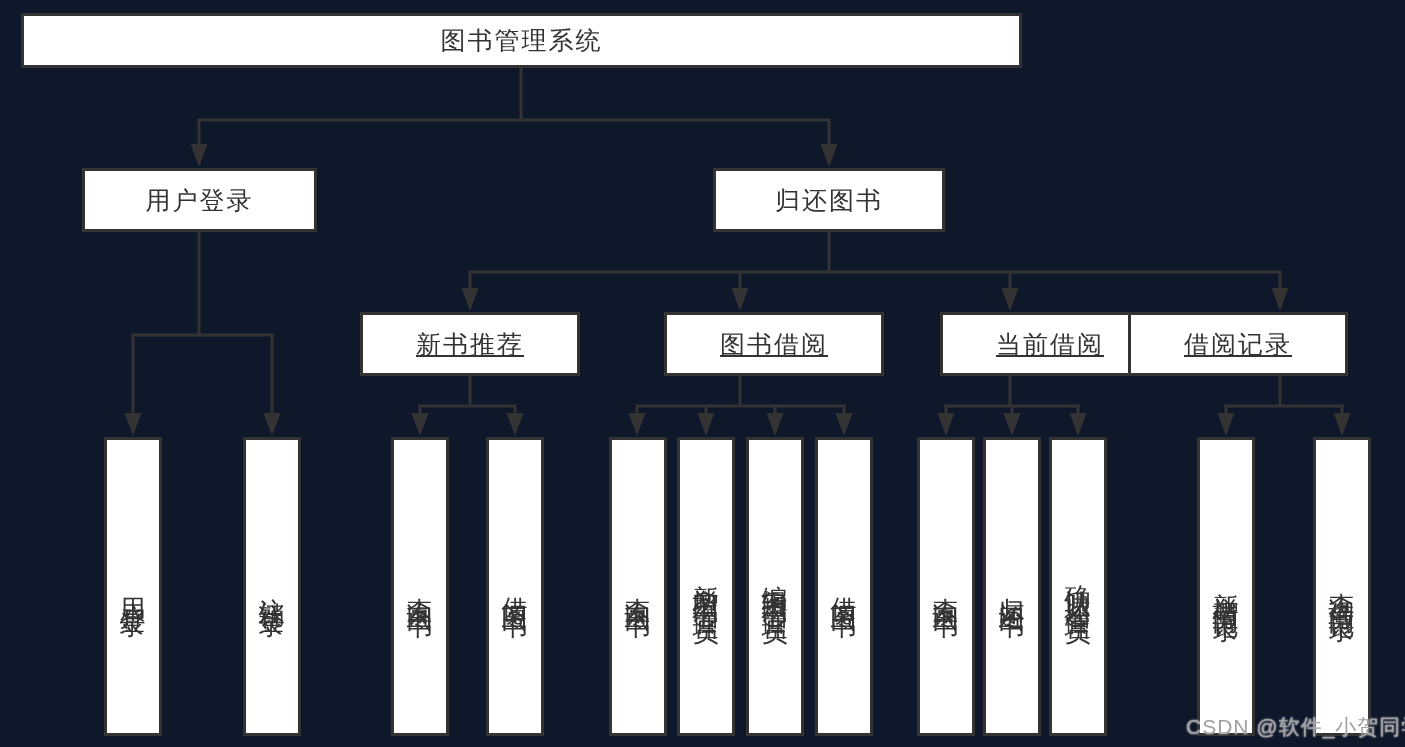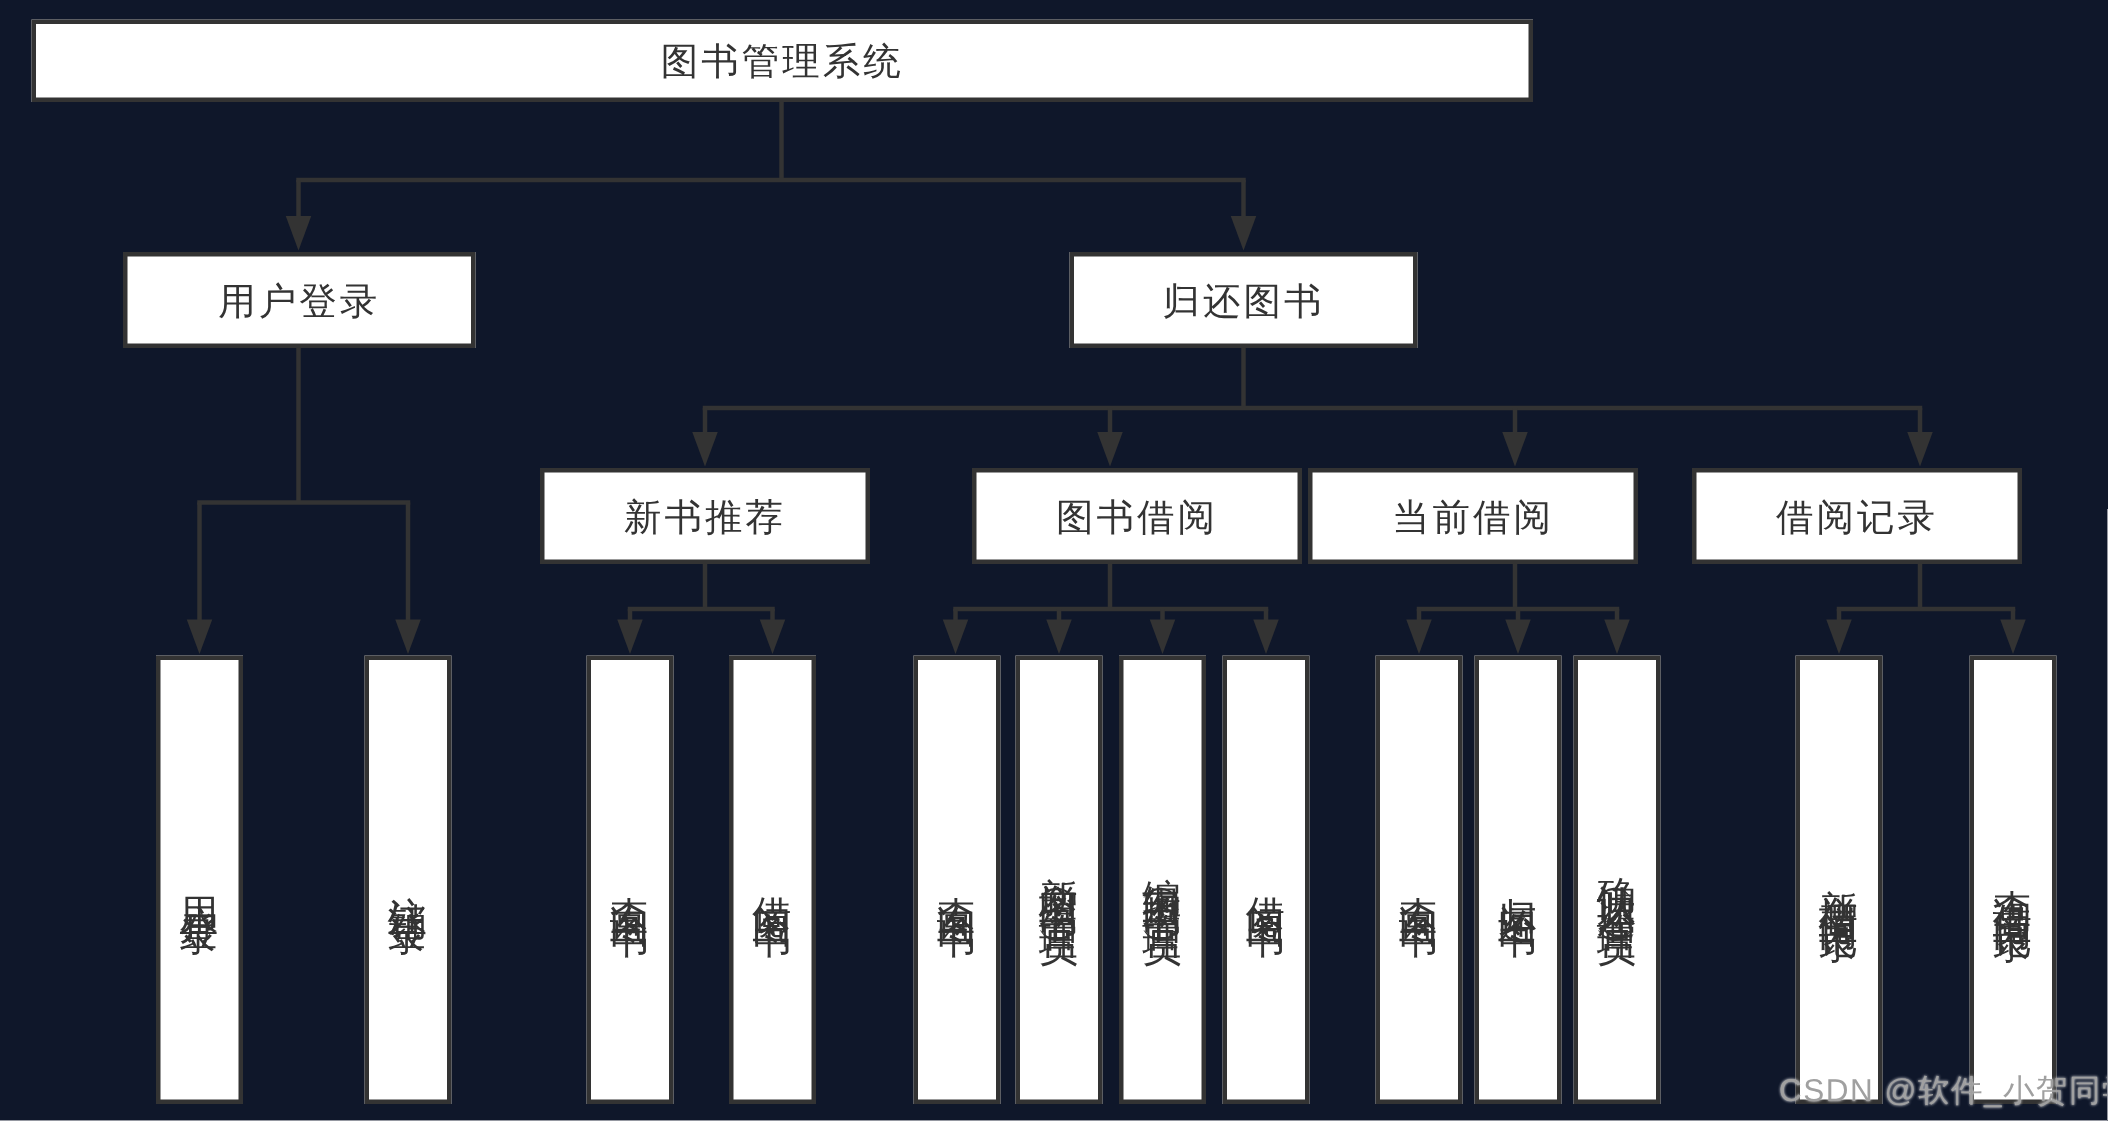--- a/index.html
+++ b/index.html
@@ -24,21 +24,21 @@
     color: #333333;
     display: flex;
     align-items: center;
     justify-content: center;
     font-size: 25px;
     letter-spacing: 2px;
     white-space: nowrap;
   }
   .node.root   { left: 21px;  top: 13px;  width: 1001px; height: 55px; }
   .node.lvl2   { top: 168px; height: 64px; }
-  .node.lvl3   { top: 312px; height: 64px; width: 220px; }
+  .node.lvl3   { top: 312px; height: 64px; width: 220px; text-decoration: underline; }
   .leaf {
     position: absolute;
     box-sizing: border-box;
     border: 3px solid #333333;
     background: #ffffff;
     color: #333333;
     top: 437px;
     width: 58px;
     height: 299px;
     display: flex;
@@ -136,22 +136,22 @@
       <path class="arrow" d="M1333.5 413 L1350.5 413 L1342 436 Z"></path>
     </g>
   </svg>
 
   <div class="node root">图书管理系统</div>
 
   <div class="node lvl2" style="left:82px;width:235px;">用户登录</div>
   <div class="node lvl2" style="left:713px;width:232px;">归还图书</div>
 
   <div class="node lvl3" style="left:360px;">新书推荐</div>
-  <div class="node lvl3" style="left:648px;">图书借阅</div>
-  <div class="node lvl3" style="left:872px;">当前借阅</div>
+  <div class="node lvl3" style="left:664px;">图书借阅</div>
+  <div class="node lvl3" style="left:940px;">当前借阅</div>
   <div class="node lvl3" style="left:1128px;">借阅记录</div>
 
   <div class="leaf" style="left:104px;">用户登录</div>
   <div class="leaf" style="left:243px;">注销登录</div>
 
   <div class="leaf" style="left:391px;">查询图书</div>
   <div class="leaf" style="left:486px;">借阅图书</div>
 
   <div class="leaf" style="left:609px;">查询图书</div>
   <div class="leaf" style="left:677px;">新增图书（管理员）</div>

